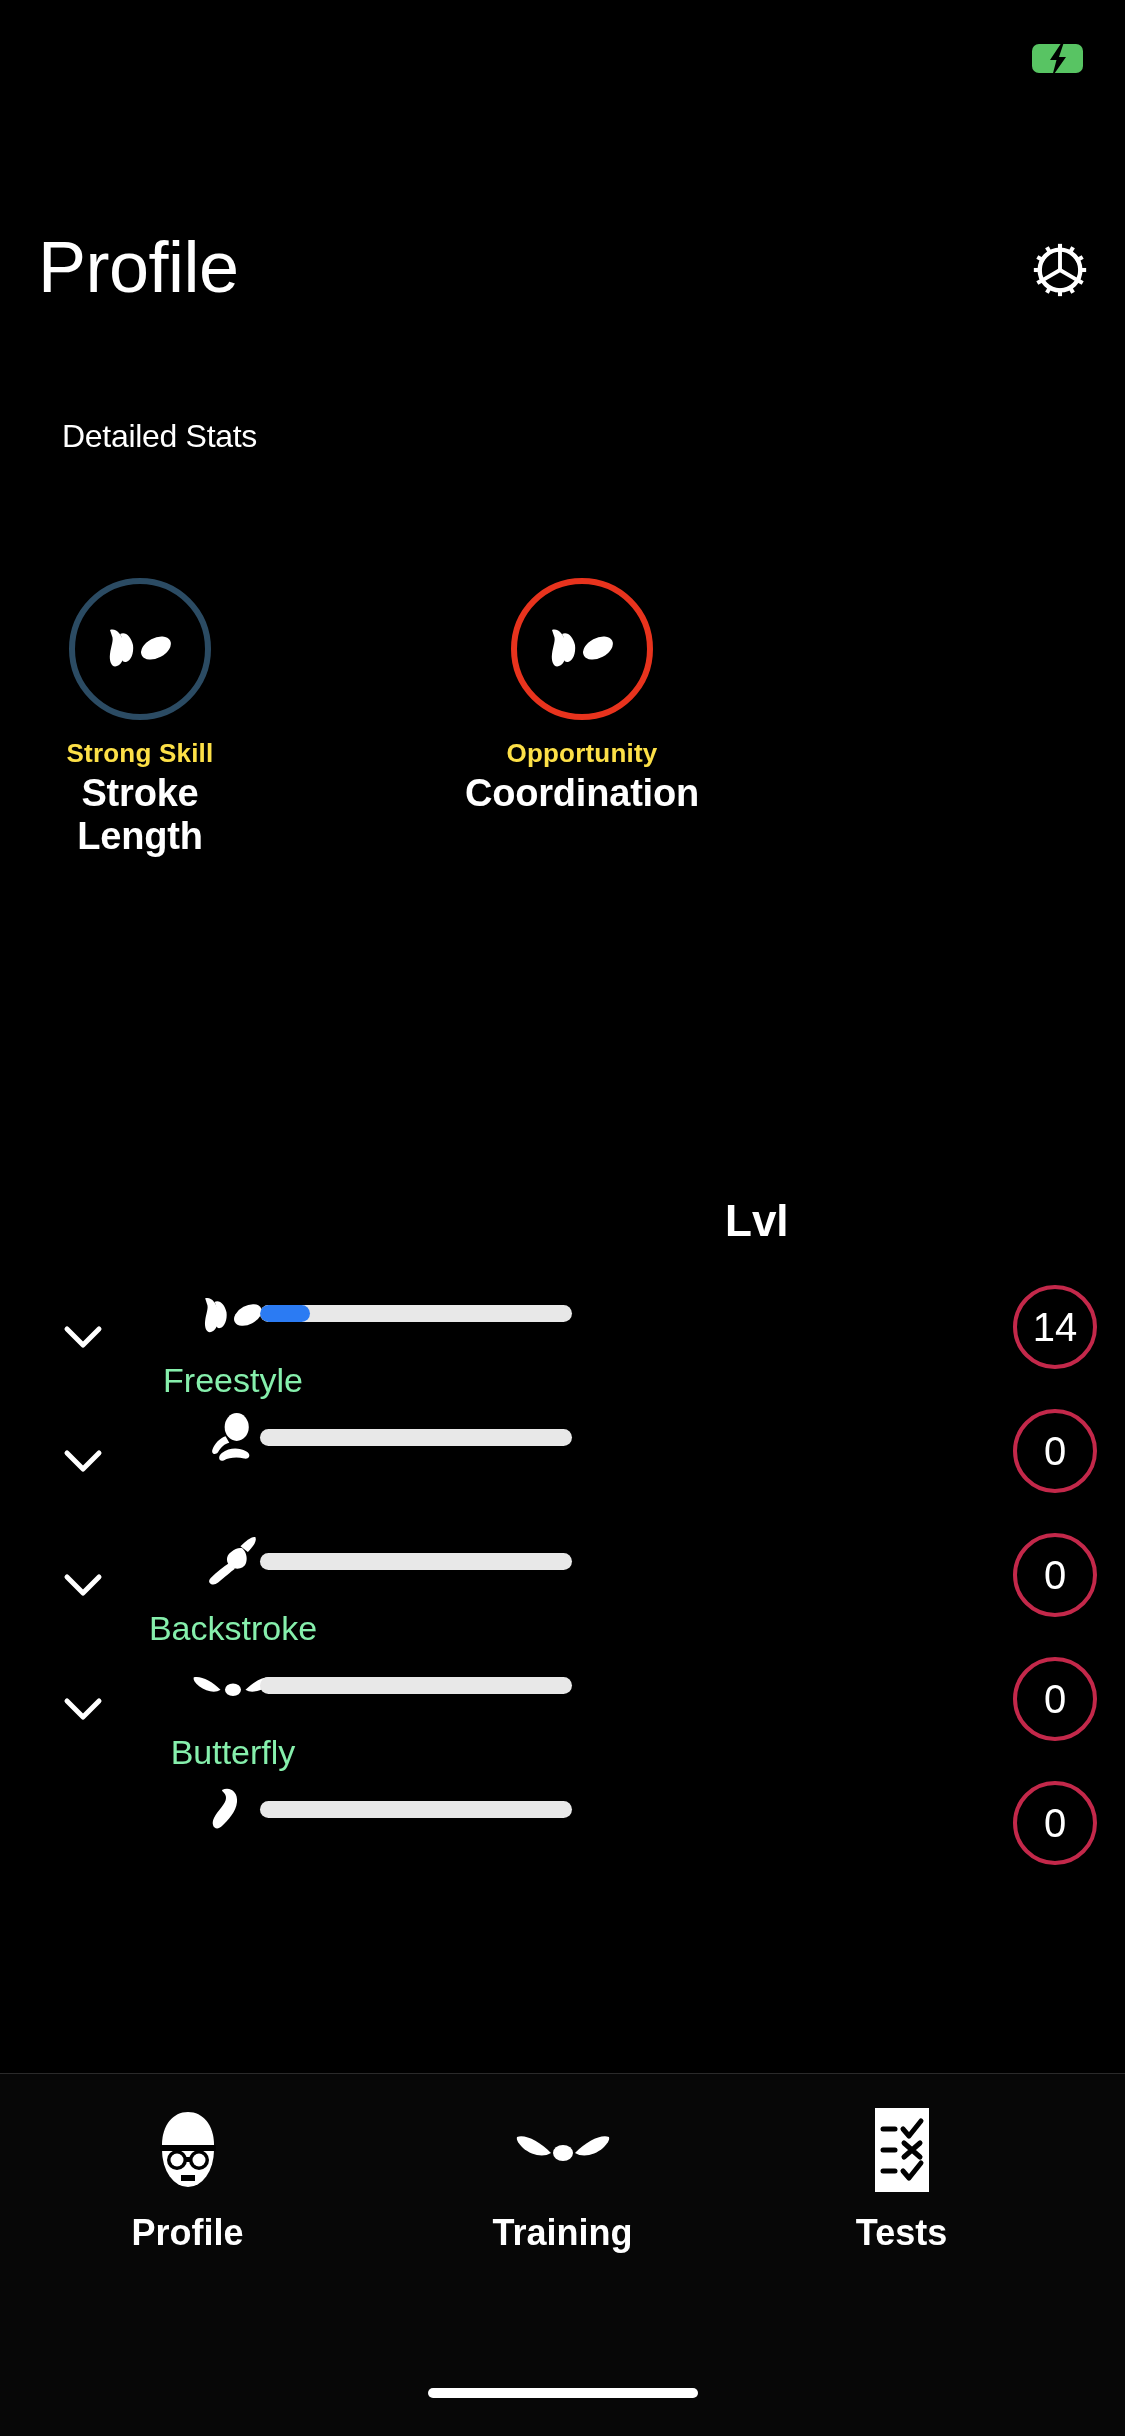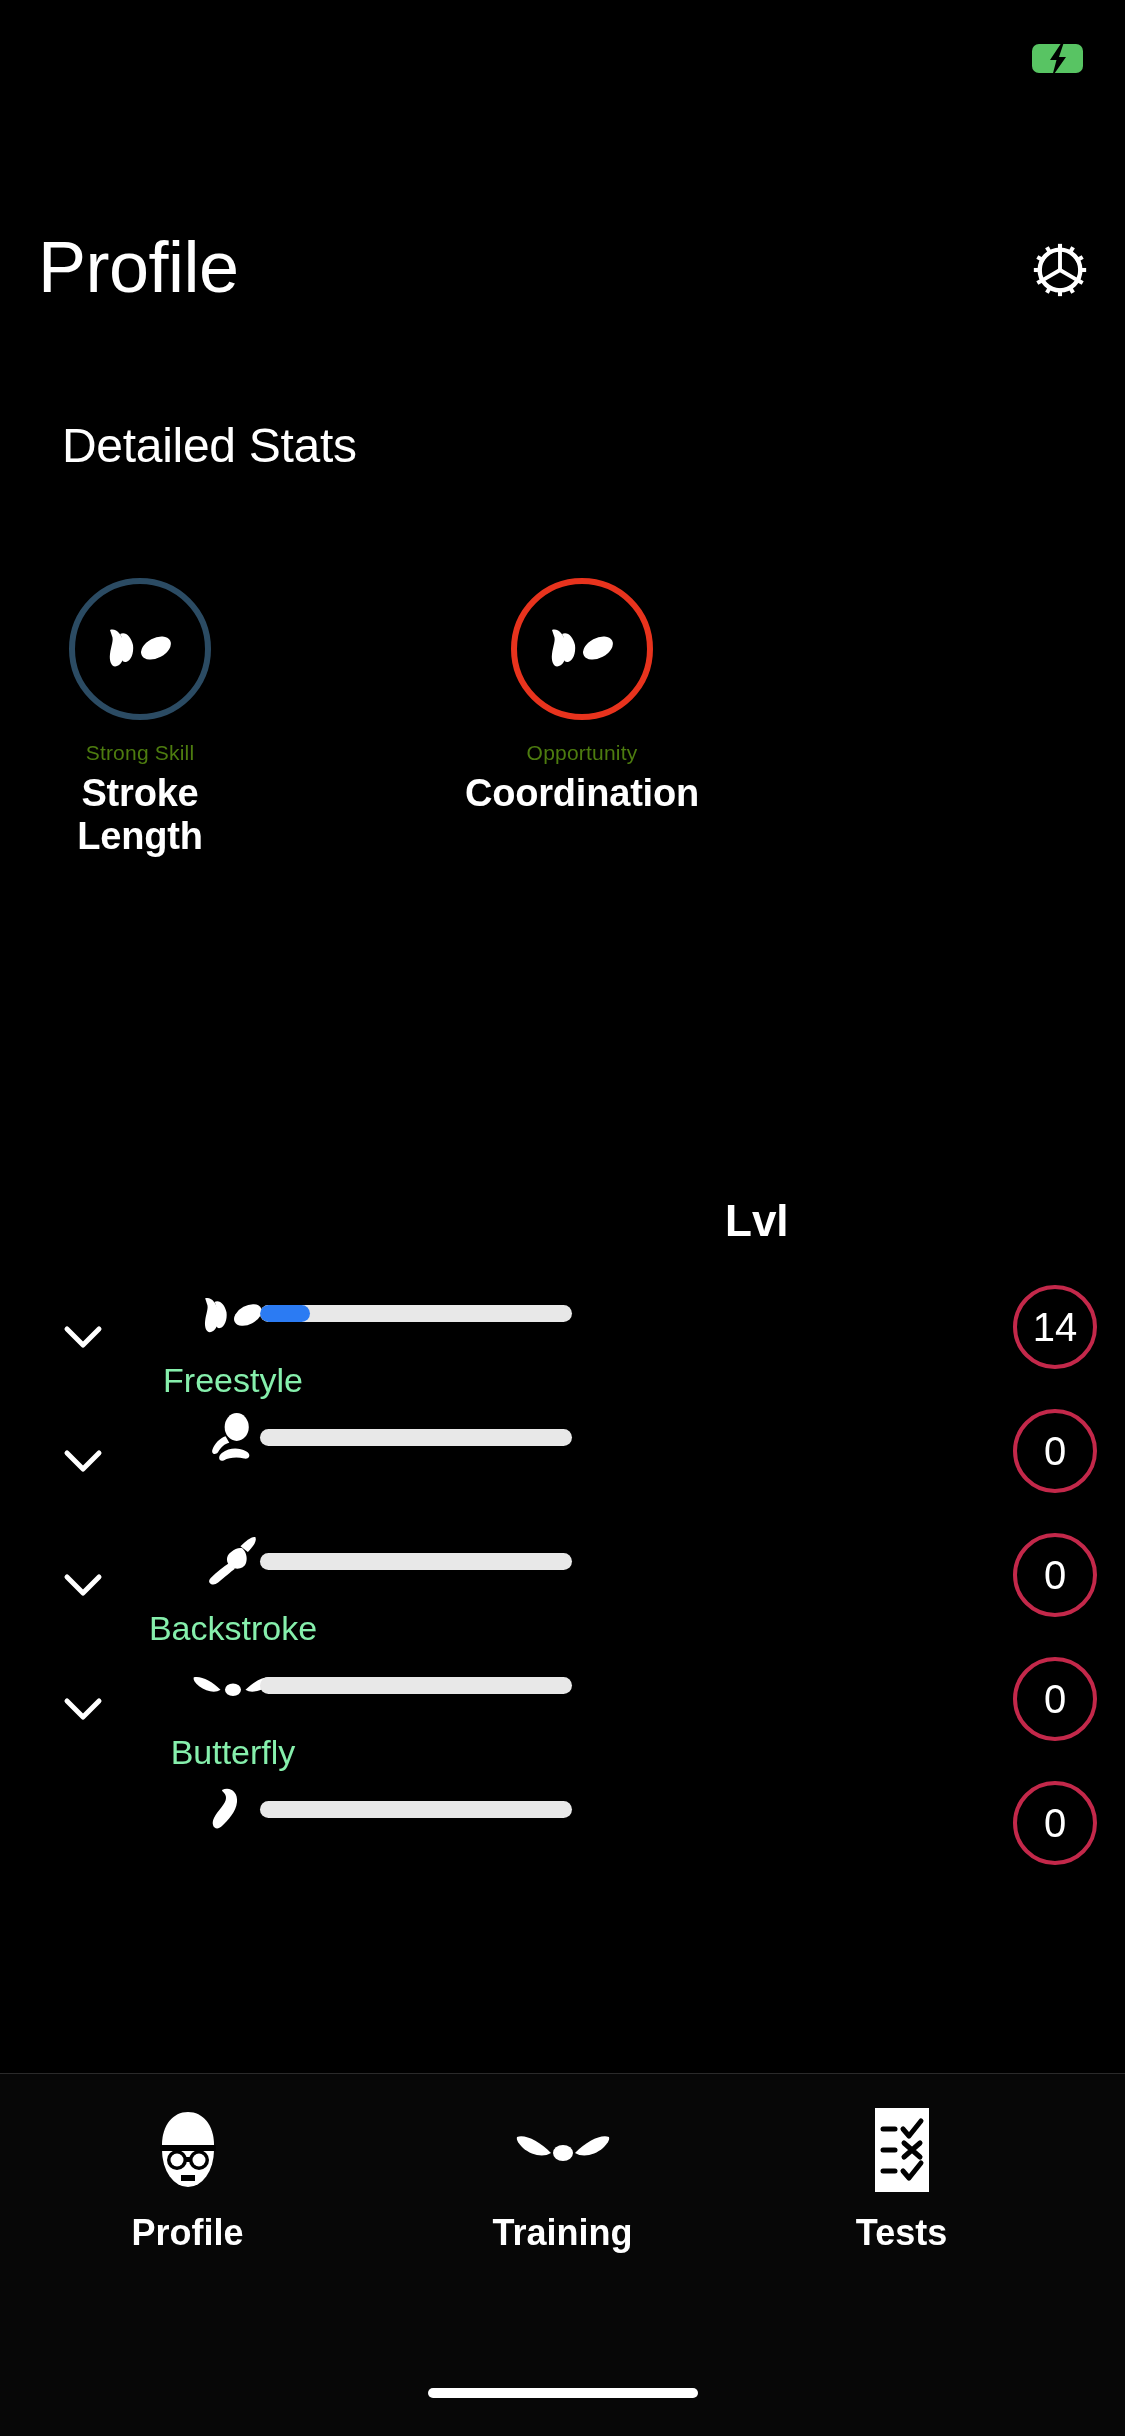--- a/index.html
+++ b/index.html
@@ -31,21 +31,21 @@
   }
   .gear-btn {
     position:absolute; right:25px; top:2px;
     width:80px; height:80px;
     display:flex; align-items:center; justify-content:center;
   }
 
   
   .section-title {
     position:absolute; left:62px; top:418px;
-    font-size:48px; font-weight:400; color:#ffffff;
+    font-size:32px; font-weight:400; color:#ffffff;
     letter-spacing:-0.3px;
   }
 
   
   .stats-row {
     position:absolute; top:520px; left:0; width:1125px; height:450px;
   }
   .stat-card {
     position:absolute; top:0; text-align:center;
   }
@@ -57,21 +57,21 @@
     border-radius:50%;
     background:#000;
     display:flex; align-items:center; justify-content:center;
     margin:0 auto;
   }
   .circle.c-left   { width:142px; height:142px; border:6px solid #2b4b63; margin-top:58px; }
   .circle.c-center { width:162px; height:162px; border:7px solid #4a9fe0; margin-top:26px; }
   .circle.c-right  { width:142px; height:142px; border:6px solid #e8331d; margin-top:58px; }
 
   .stat-label {
-    font-size:21px; font-weight:normal; color:#4d7c0f;
+    font-size:26px; font-weight:bold; color:#fde047;
     margin-top:16px; line-height:34px;
     letter-spacing:0.2px;
   }
   .stat-value {
     font-size:38px; font-weight:bold; color:#ffffff;
     line-height:43px; margin-top:2px;
     letter-spacing:-0.2px;
   }
 
   

